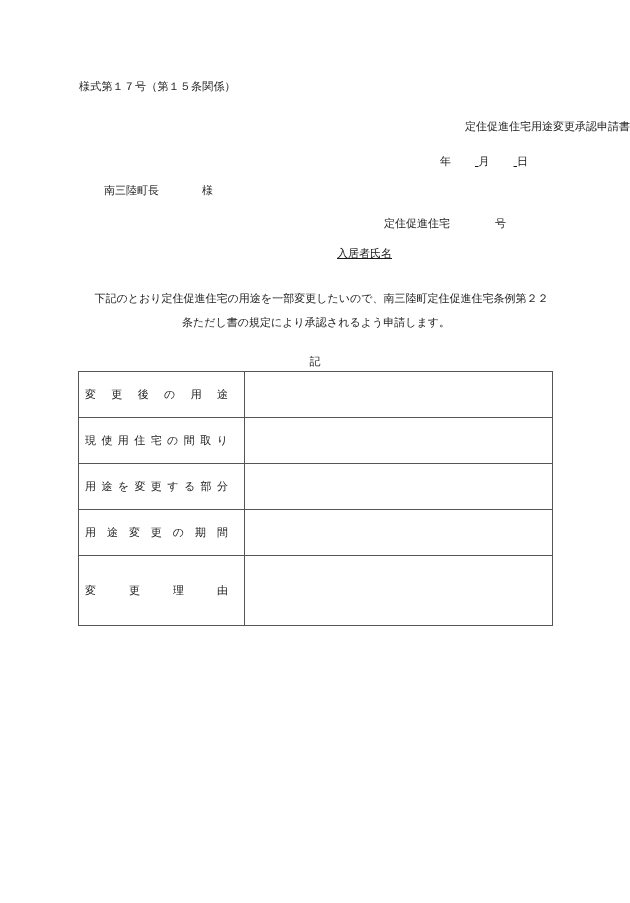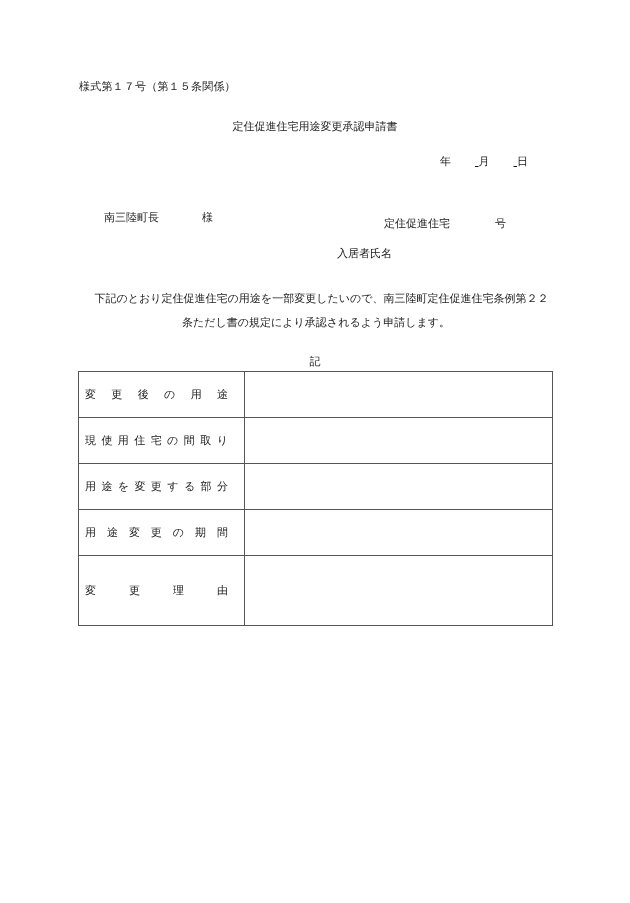--- a/index.html
+++ b/index.html
@@ -11,30 +11,30 @@
       width: 630px;
       height: 903px;
       position: relative;
       overflow: hidden;
       font-family: "DejaVu Serif", "Liberation Serif", serif;
       color: #1a1a1a;
       font-size: 11px;
     }
     .abs { position: absolute; white-space: nowrap; line-height: 14px; }
     #form-number { left: 79px; top: 80px; letter-spacing: 0.2px; text-align: right; }
-    #doc-title { left: 0; width: 630px; top: 120px; text-align: center; }
+    #doc-title { left: 0; width: 630px; top: 120px; text-align: right; }
     #date-line { left: 440px; top: 155px; text-decoration: underline; }
     #date-line span { display: inline-block; }
     #date-line .year { margin-right: 24px; }
     #date-line .month { margin-right: 24px; }
-    #addressee { left: 104px; top: 211px; }
+    #addressee { left: 104px; top: 184px; }
     #addressee .sama { margin-left: 43px; }
     #housing-line { left: 384px; top: 217px; }
     #housing-line .go { margin-left: 45px; }
-    #resident-name { left: 337px; top: 247px; }
+    #resident-name { left: 337px; top: 247px; text-decoration: underline; }
     #body-text {
       left: 79px; top: 287px; width: 474px;
       white-space: normal; line-height: 24px;
       text-indent: 11px;
       word-break: break-all;
       text-align: center;
     }
     #ki { left: 0; width: 630px; top: 355px; text-align: center; }
     table.record {
       position: absolute;

